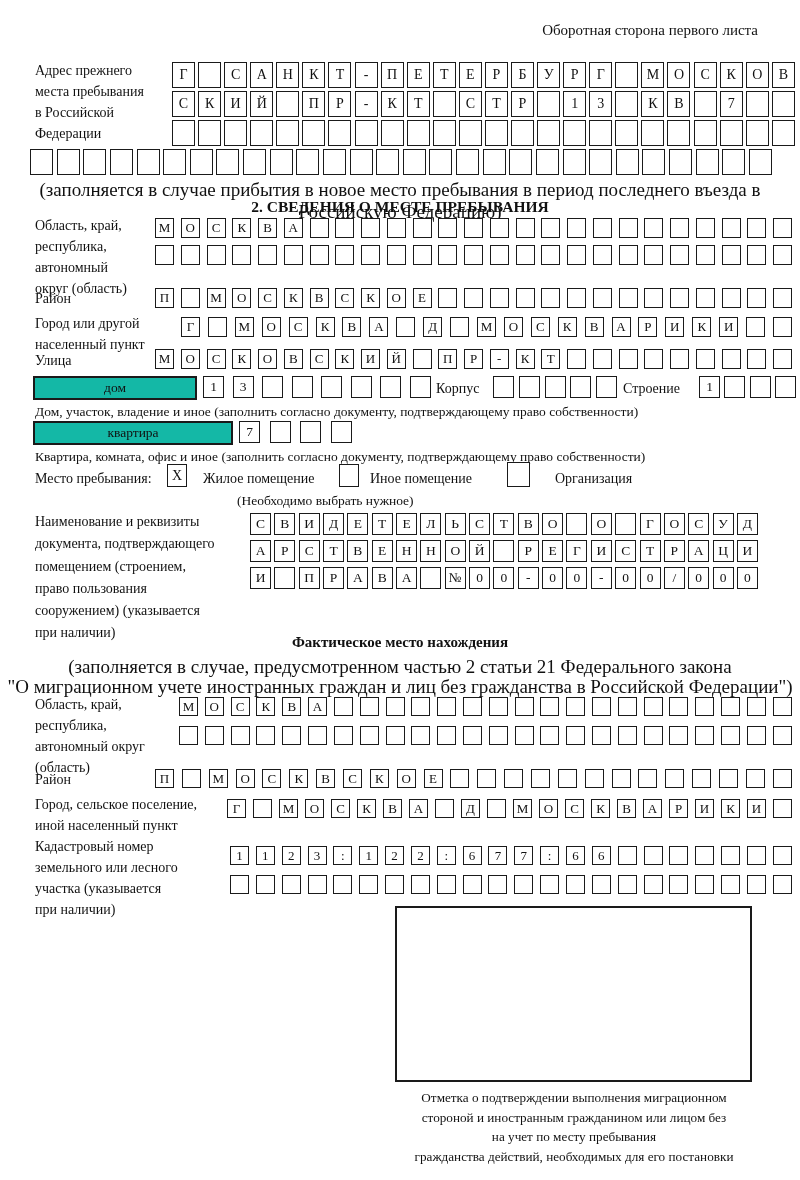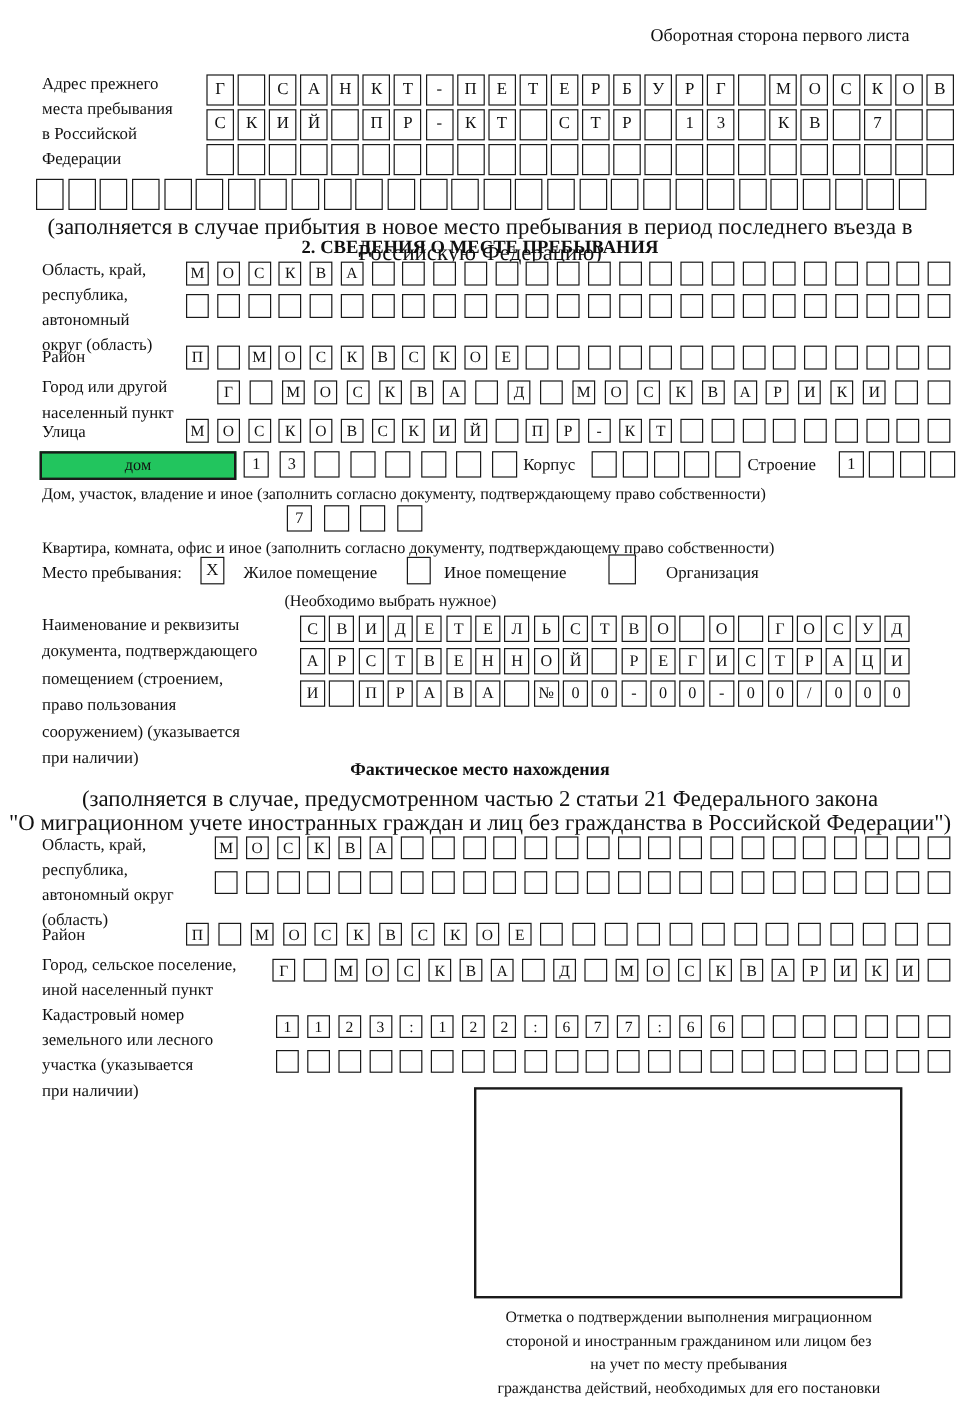--- a/index.html
+++ b/index.html
@@ -18,21 +18,21 @@
   .cell {
     box-sizing:border-box; border:1.6px solid #1a1a1a; background:#fff;
     display:flex; align-items:center; justify-content:center;
     font-family:"Liberation Serif","DejaVu Serif",serif;
   }
   .cz-a .cell { width:23px; height:26px; font-size:14px; }
   .cz-b .cell { width:19px; height:20px; font-size:13px; }
   .cz-c .cell { width:21px; height:22px; font-size:13.5px; }
   .cz-d .cell { width:19px; height:19px; font-size:13px; }
   .widebox {
-    box-sizing:border-box; border:2px solid #1a1a1a; background:#22c55e;
+    box-sizing:border-box; border:2px solid #1a1a1a; background:#14b8a6;
     display:flex; align-items:center; justify-content:center; font-size:13.5px;
   }
   .chk {
     box-sizing:border-box; border:1.8px solid #1a1a1a; background:#fff;
     display:flex; align-items:center; justify-content:center; font-size:14px;
   }
   .stampbox { box-sizing:border-box; border:2px solid #1a1a1a; background:#fff; }
   .stampnote { font-size:13.2px; line-height:19.5px; text-align:center; }
 </style>
 </head>
@@ -330,20 +330,21 @@
     </div>
   <div class="abs lbl" style="left:623px; top:378px;">Строение</div>
   <div class="abs cellrow cz-c" style="left:699px; top:376px; width:97px;">
       <span class="cell">1</span>
       <span class="cell"></span>
       <span class="cell"></span>
       <span class="cell"></span>
     </div>
   <div class="abs lbl-sm" style="left:35px; top:404px;">Дом, участок, владение и иное (заполнить согласно документу, подтверждающему право собственности)</div>
 
+  <div class="abs widebox" style="left:33px; top:421px; width:200px; height:24px;">квартира</div>
   <div class="abs cellrow cz-c" style="left:239px; top:421px; width:113px;">
       <span class="cell">7</span>
       <span class="cell"></span>
       <span class="cell"></span>
       <span class="cell"></span>
     </div>
   <div class="abs lbl-sm" style="left:35px; top:449px;">Квартира, комната, офис и иное (заполнить согласно документу, подтверждающему право собственности)</div>
 
   <div class="abs lbl" style="left:35px; top:468px;">Место пребывания:</div>
   <div class="abs chk" style="left:167px; top:464px; width:20px; height:23px;">X</div>

